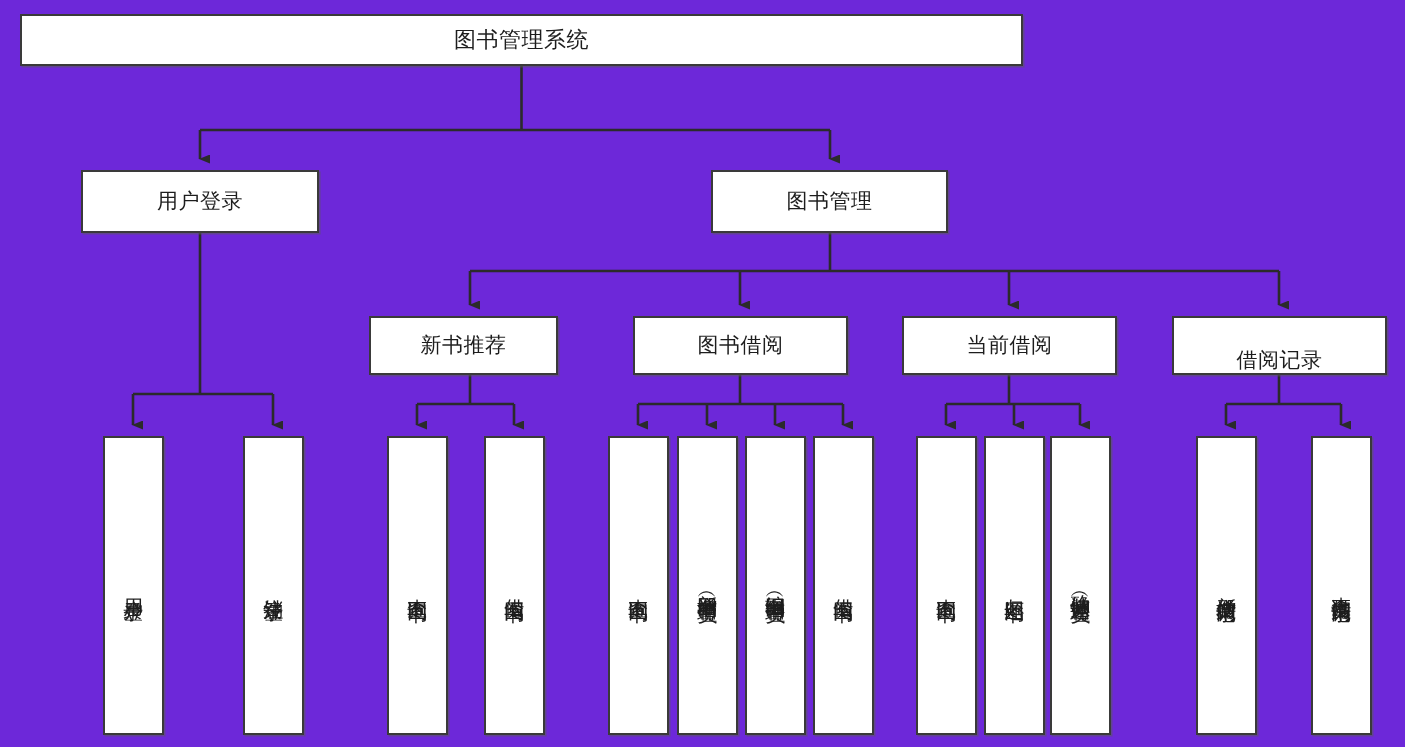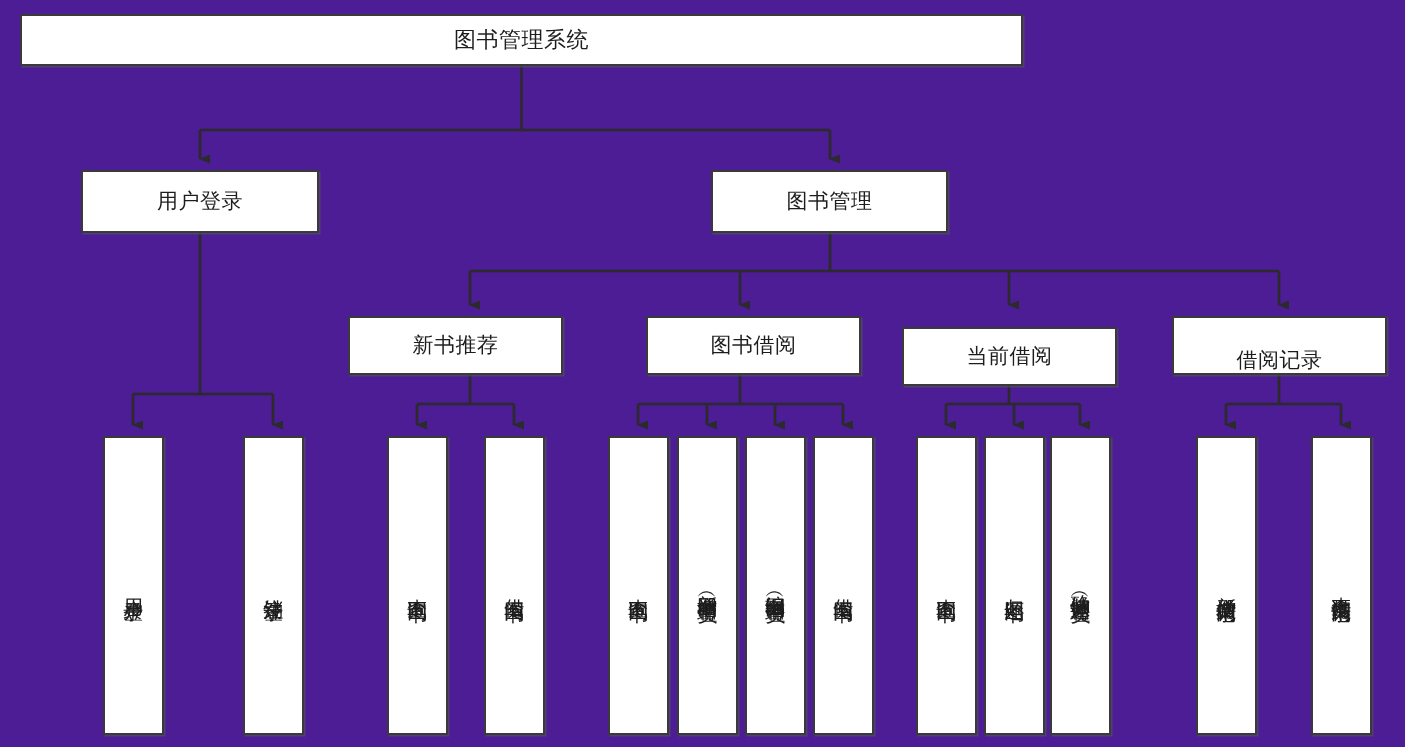--- a/index.html
+++ b/index.html
@@ -8,21 +8,21 @@
     padding: 0;
     background: #ffffff;
   }
   body {
     font-family: "Liberation Sans", "DejaVu Sans", sans-serif;
   }
   #diagram-root {
     position: relative;
     width: 1405px;
     height: 747px;
-    background: #4c1d95;
+    background: #6d28d9;
     overflow: hidden;
   }
   #edge-layer {
     position: absolute;
     left: 0;
     top: 0;
     width: 1405px;
     height: 747px;
   }
   .node {
@@ -132,27 +132,27 @@
     <span class="label">图书管理系统</span>
   </div>
 
   <div class="node horizontal" style="left: 81px; top: 170px; width: 238px; height: 63px;">
     <span class="label">用户登录</span>
   </div>
   <div class="node horizontal" style="left: 711px; top: 170px; width: 237px; height: 63px;">
     <span class="label">图书管理</span>
   </div>
 
-  <div class="node horizontal" style="left: 348px; top: 316px; width: 215px; height: 59px;">
+  <div class="node horizontal" style="left: 369px; top: 316px; width: 189px; height: 59px;">
     <span class="label">新书推荐</span>
   </div>
-  <div class="node horizontal" style="left: 633px; top: 316px; width: 215px; height: 59px; margin-left: 13px;">
+  <div class="node horizontal" style="left: 633px; top: 316px; width: 215px; height: 59px;">
     <span class="label">图书借阅</span>
   </div>
-  <div class="node horizontal" style="left: 902px; top: 316px; width: 215px; height: 59px; margin-top: 11px;">
+  <div class="node horizontal" style="left: 902px; top: 316px; width: 215px; height: 59px;">
     <span class="label">当前借阅</span>
   </div>
   <div class="node horizontal" style="left: 1172px; top: 316px; width: 215px; height: 59px; align-items: flex-end;">
     <span class="label">借阅记录</span>
   </div>
 
   <div class="node vertical" style="left: 103px; top: 436px; width: 61px; height: 299px;">
     <span class="label">用户登录</span>
   </div>
   <div class="node vertical" style="left: 243px; top: 436px; width: 61px; height: 299px;">

